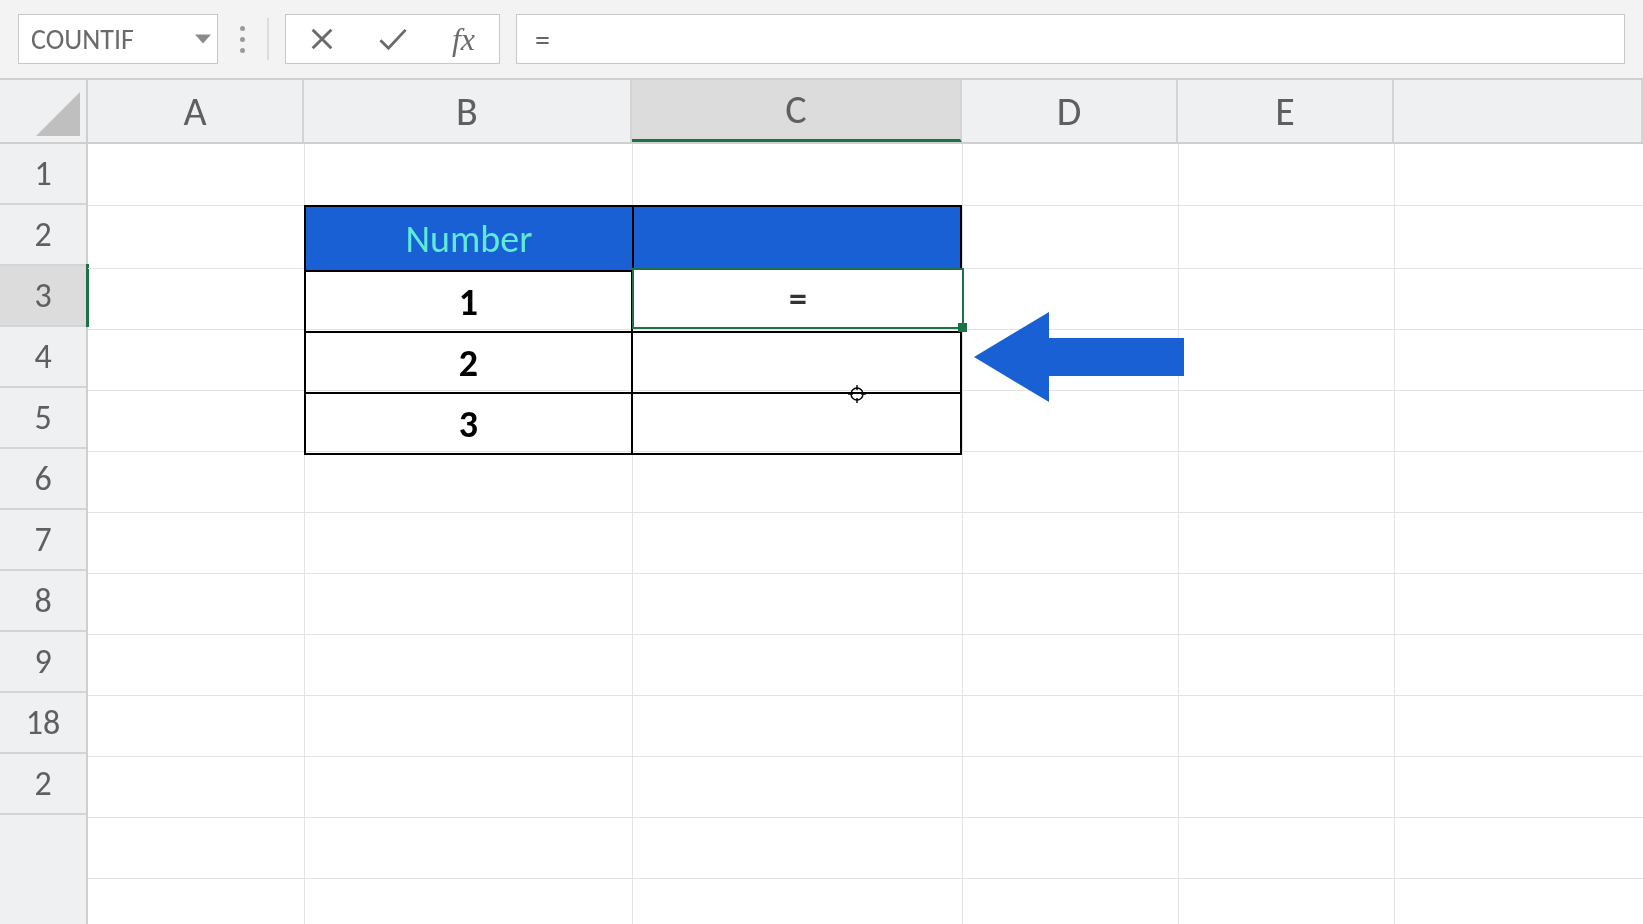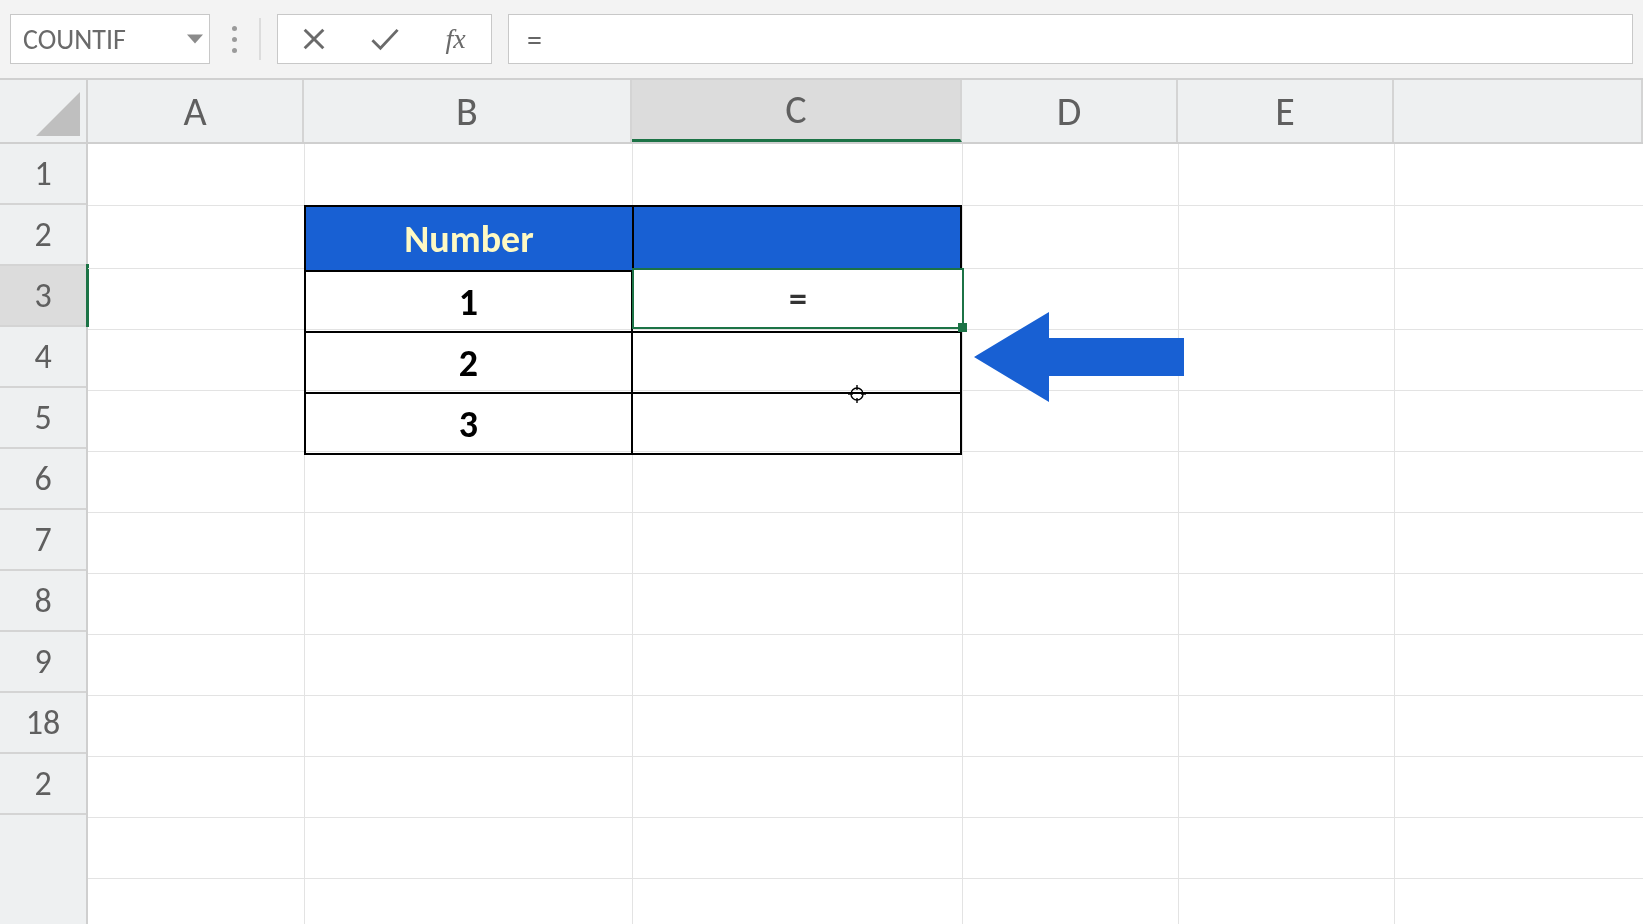--- a/index.html
+++ b/index.html
@@ -5,21 +5,21 @@
   * { box-sizing: border-box; margin: 0; padding: 0; }
   html, body { width: 100%; height: 100%; font-family: Calibri, Arial, sans-serif; background: #fff; overflow: hidden; }
 
   
   .formula-bar {
     height: 80px;
     background: #f3f3f3;
     display: flex;
     align-items: center;
     border-bottom: 2px solid #d0d0d0;
-    padding: 0 10px;
+    padding: 0 18px;
     gap: 16px;
   }
   .name-box {
     position: relative;
     width: 200px;
     height: 50px;
     background: #fff;
     border: 1px solid #c8c8c8;
     display: flex;
     align-items: center;
@@ -57,21 +57,21 @@
   }
   .fb-btn {
     width: 60px; height: 100%;
     display: flex; align-items: center; justify-content: center;
     font-size: 30px; color: #6a6a6a;
   }
   .fb-btn svg { stroke: #6a6a6a; }
   .fx-label {
     font-family: "Times New Roman", serif;
     font-style: italic;
-    font-size: 28px;
+    font-size: 32px;
     color: #6a6a6a;
   }
   .formula-input {
     flex: 1;
     height: 50px;
     background: #fff;
     border: 1px solid #c8c8c8;
     padding: 0 18px;
     font-size: 30px;
     color: #666;
@@ -173,22 +173,22 @@
   .data-table {
     position: absolute;
     left: 216px; top: 61px;
     width: 658px;
     border: 2px solid #000;
   }
   .dt-head {
     display: flex;
     height: 63px;
     background: #1860d3;
-    color: #fef9c3;
-    font-weight: 700;
+    color: #5eead4;
+    font-weight: 400;
     font-size: 38px;
   }
   .dt-head .hcell {
     display: flex; align-items: center; justify-content: center;
   }
   .dt-head .hcell:first-child { width: 328px; border-right: 2px solid #000; }
   .dt-head .hcell:last-child { width: 328px; }
   .dt-row {
     display: flex;
     height: 61px;

